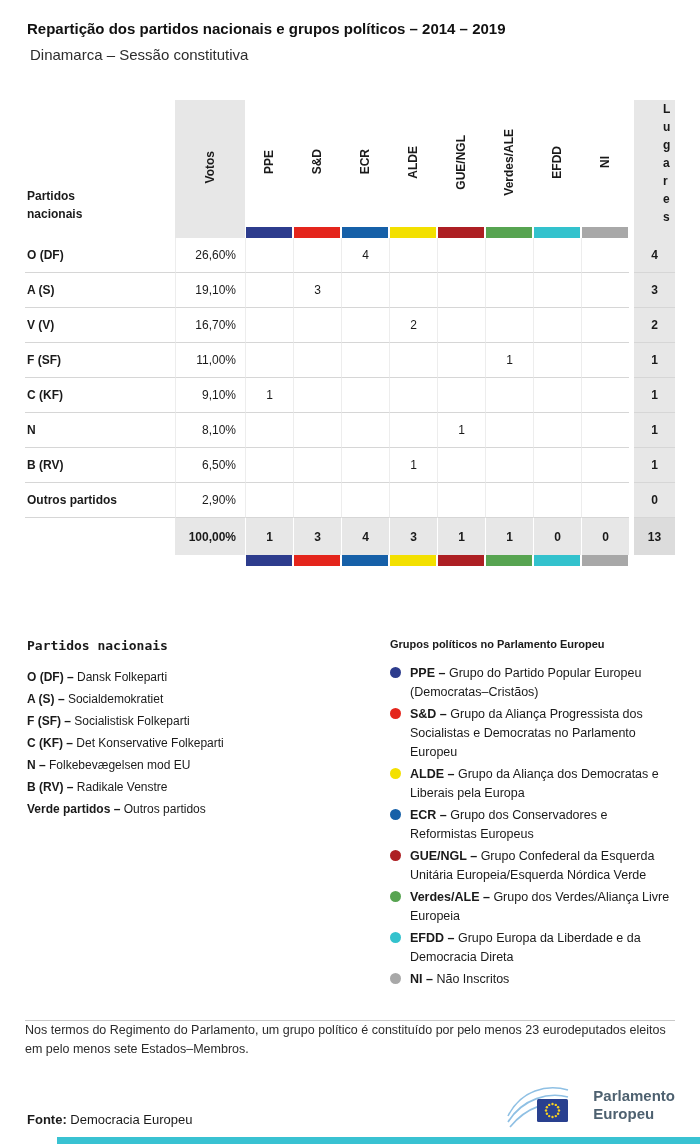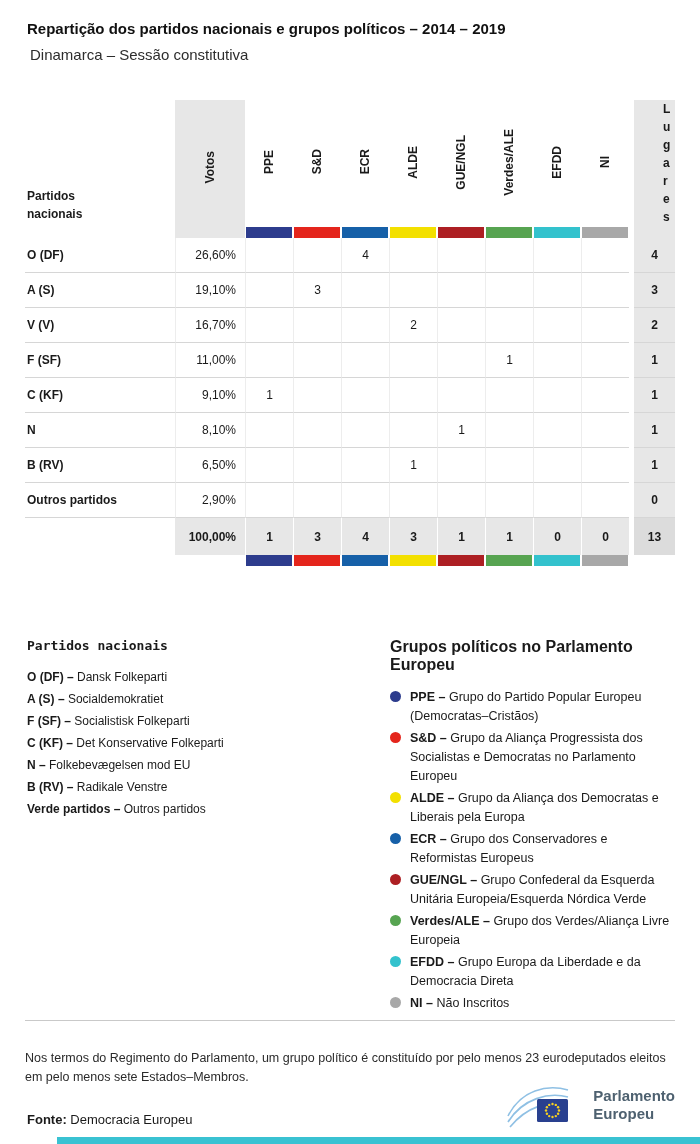--- a/index.html
+++ b/index.html
@@ -45,25 +45,25 @@
   tr.total td.votos, tr.total td.seat { background: #e7e7e7; font-weight: bold; }
   tr.total td.seat { border-left: 1px solid #fff; }
   tr.total td.votos { border-left: none; margin-left: 31px; }
   tr.total td.lugares { background: #dcdcdc; }
 
   .legends { position: absolute; left: 27px; top: 638px; width: 648px; display: flex; }
   .leg-left { flex: 0 0 363px; }
   .leg-right { flex: 1; }
   .leg-left-title { font-family: "DejaVu Sans Mono", monospace; font-size: 13px; font-weight: bold; margin-bottom: 13px; }
   .pitem { font-size: 12px; line-height: 22px; }
-  .leg-right-title { font-size: 16px; font-weight: bold; margin-bottom: 14px; }
+  .leg-right-title { font-size: 11px; font-weight: bold; margin-bottom: 14px; }
   .gitem { display: flex; gap: 9px; margin-bottom: 3px; font-size: 12.5px; line-height: 19px; }
   .dot { width: 11px; height: 11px; border-radius: 50%; flex: 0 0 11px; margin-top: 3px; }
 
-  .note-sec { position: absolute; left: 25px; top: 1020px; width: 650px; border-top: 1px solid #c9c9c9; padding-top: 28px; }
+  .note-sec { position: absolute; left: 25px; top: 1020px; width: 650px; border-top: 1px solid #c9c9c9; padding-top: 0; }
   .note { font-size: 12.5px; line-height: 19px; color: #2b2b2b; }
 
   .fonte { position: absolute; left: 27px; top: 1112px; font-size: 13px; }
   .logo { position: absolute; right: 25px; top: 1082px; display: flex; align-items: center; gap: 24px; }
   .logo-text { font-size: 15px; font-weight: bold; color: #4e6170; line-height: 18px; }
   .bottom-bar { position: absolute; left: 57px; top: 1137px; width: 643px; height: 7px; background: #39c2d2; }
 </style>
 </head>
 <body>
 

